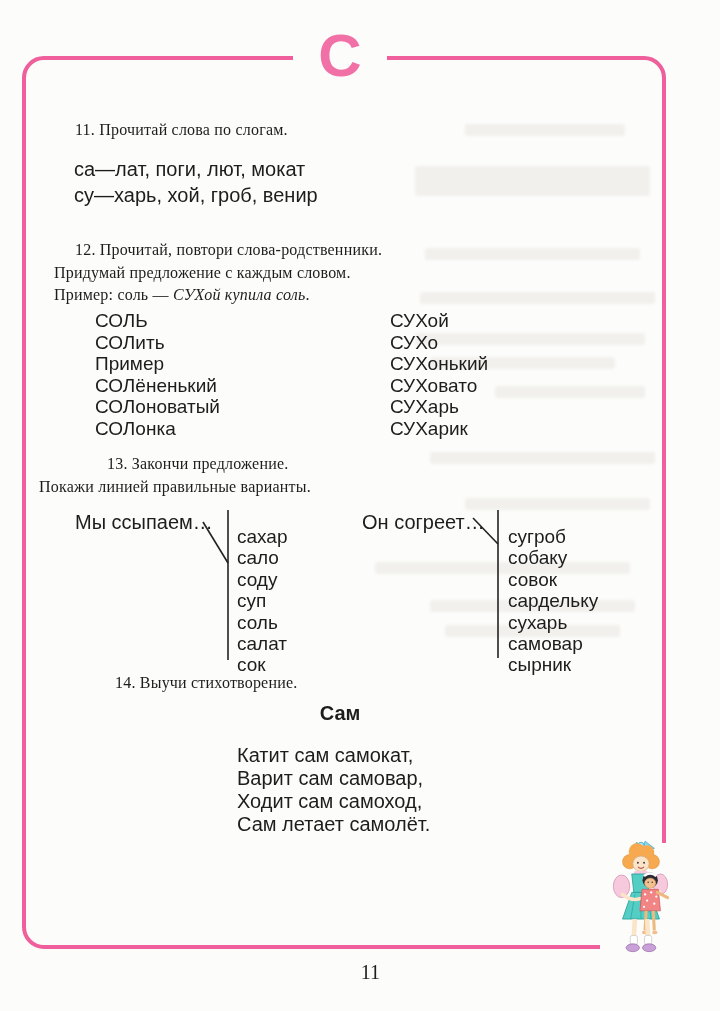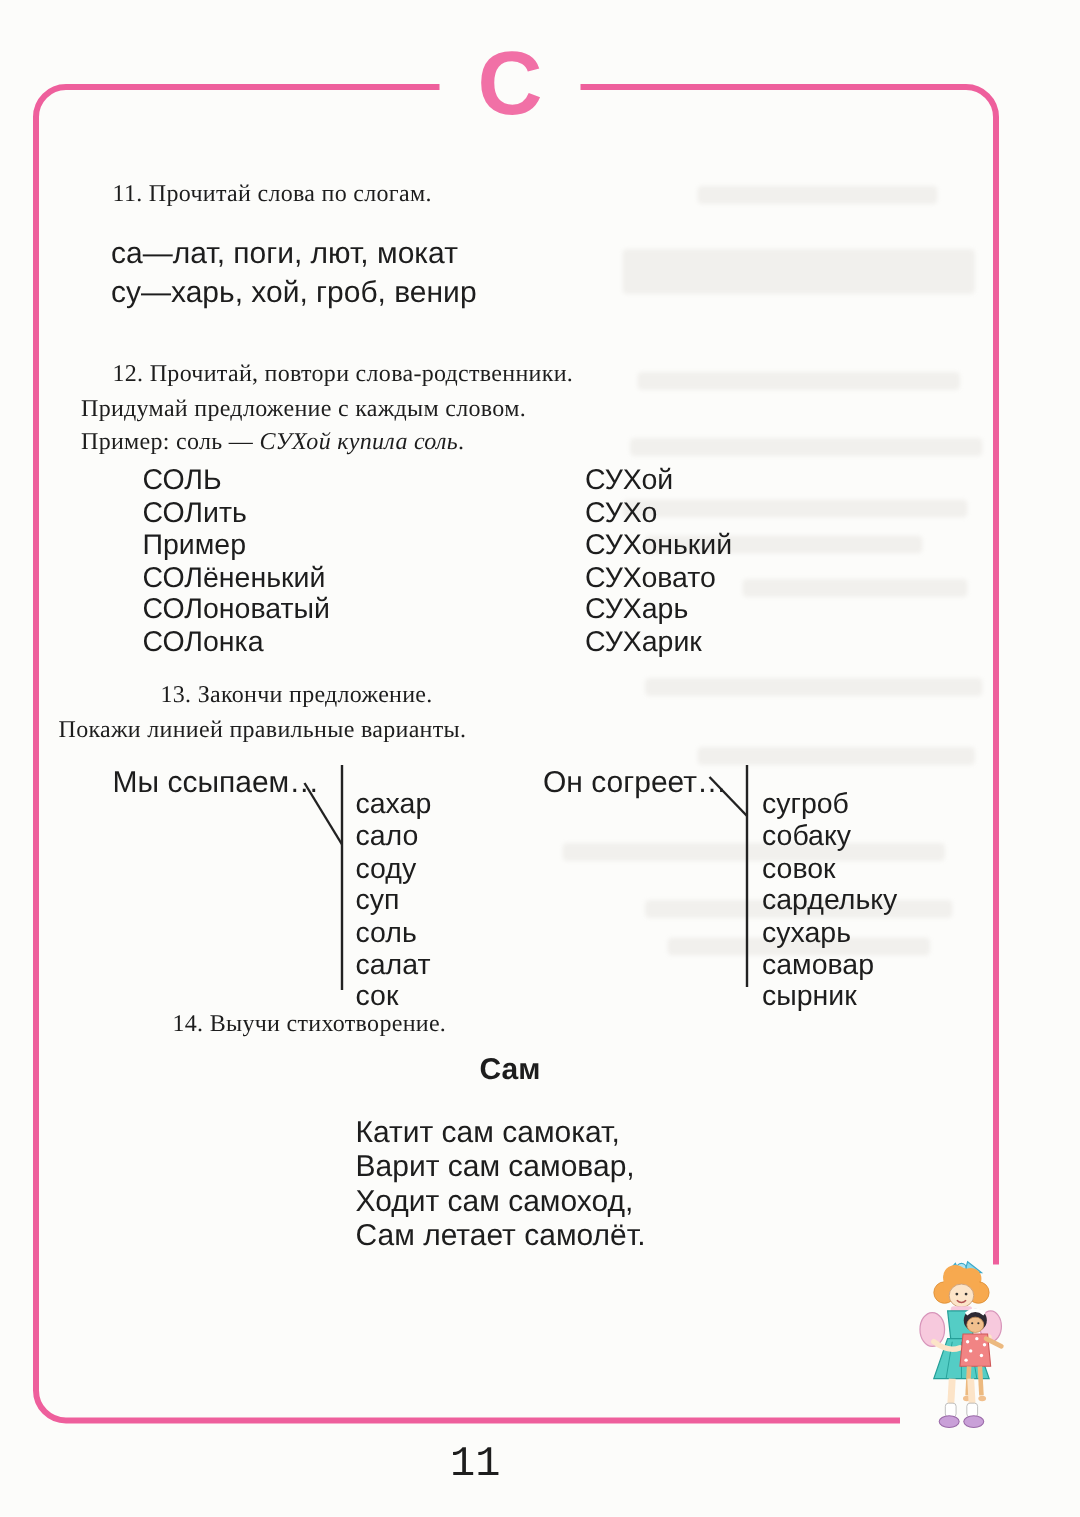--- a/index.html
+++ b/index.html
@@ -61,22 +61,22 @@
   .connector { position:absolute; top:506px; width:40px; height:158px; }
 
   .poem {
     position:absolute; left:237px; top:702px; width:206px;
     font-family:"Liberation Sans", sans-serif; font-size:20px;
   }
   .poem-title { text-align:center; font-weight:bold; margin-bottom:19px; }
   .poem-line  { line-height:23px; white-space:nowrap; }
 
   .page-number {
-    position:absolute; left:300px; top:961px; width:80px; text-align:left;
-    font-family:Liberation Mono, monospace; font-size:28px;
+    position:absolute; left:300px; top:961px; width:80px; text-align:right;
+    font-family:Liberation Serif, serif; font-size:20px;
   }
   .illustration {
     position:absolute; left:600px; top:843px; width:112px; height:165px;
     background:#fcfcfa; z-index:6;
   }
   .illustration svg { position:absolute; left:0; top:-8px; }
   em { font-style:italic; }
 </style>
 </head>
 <body>

